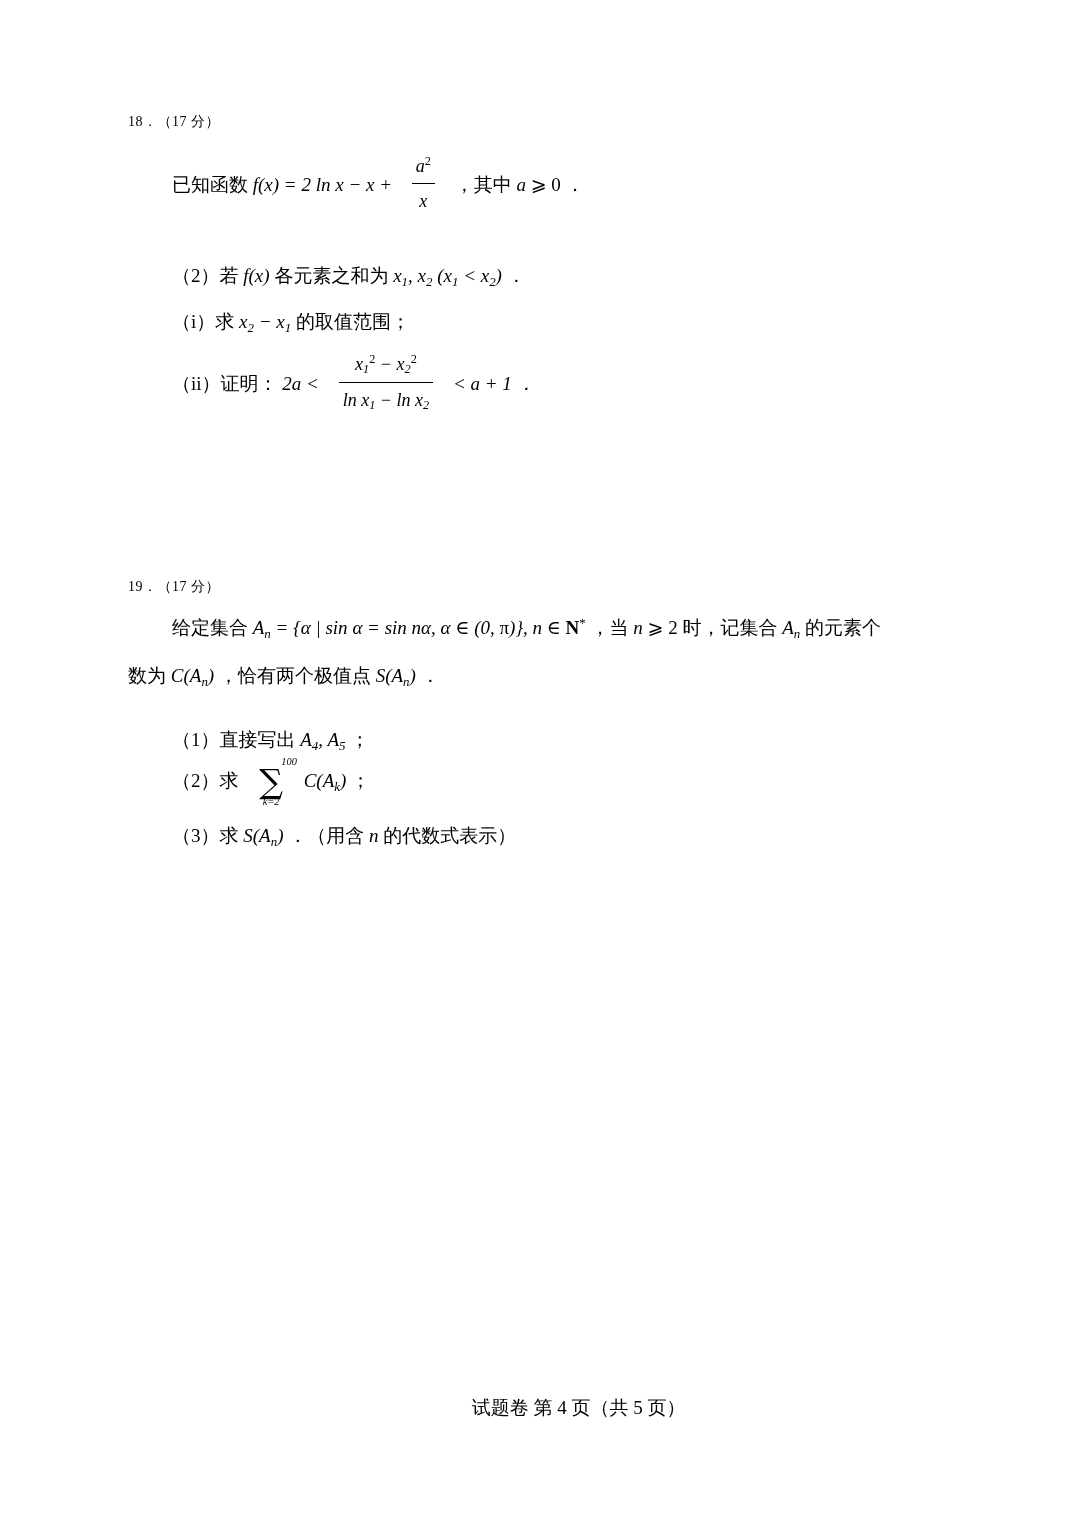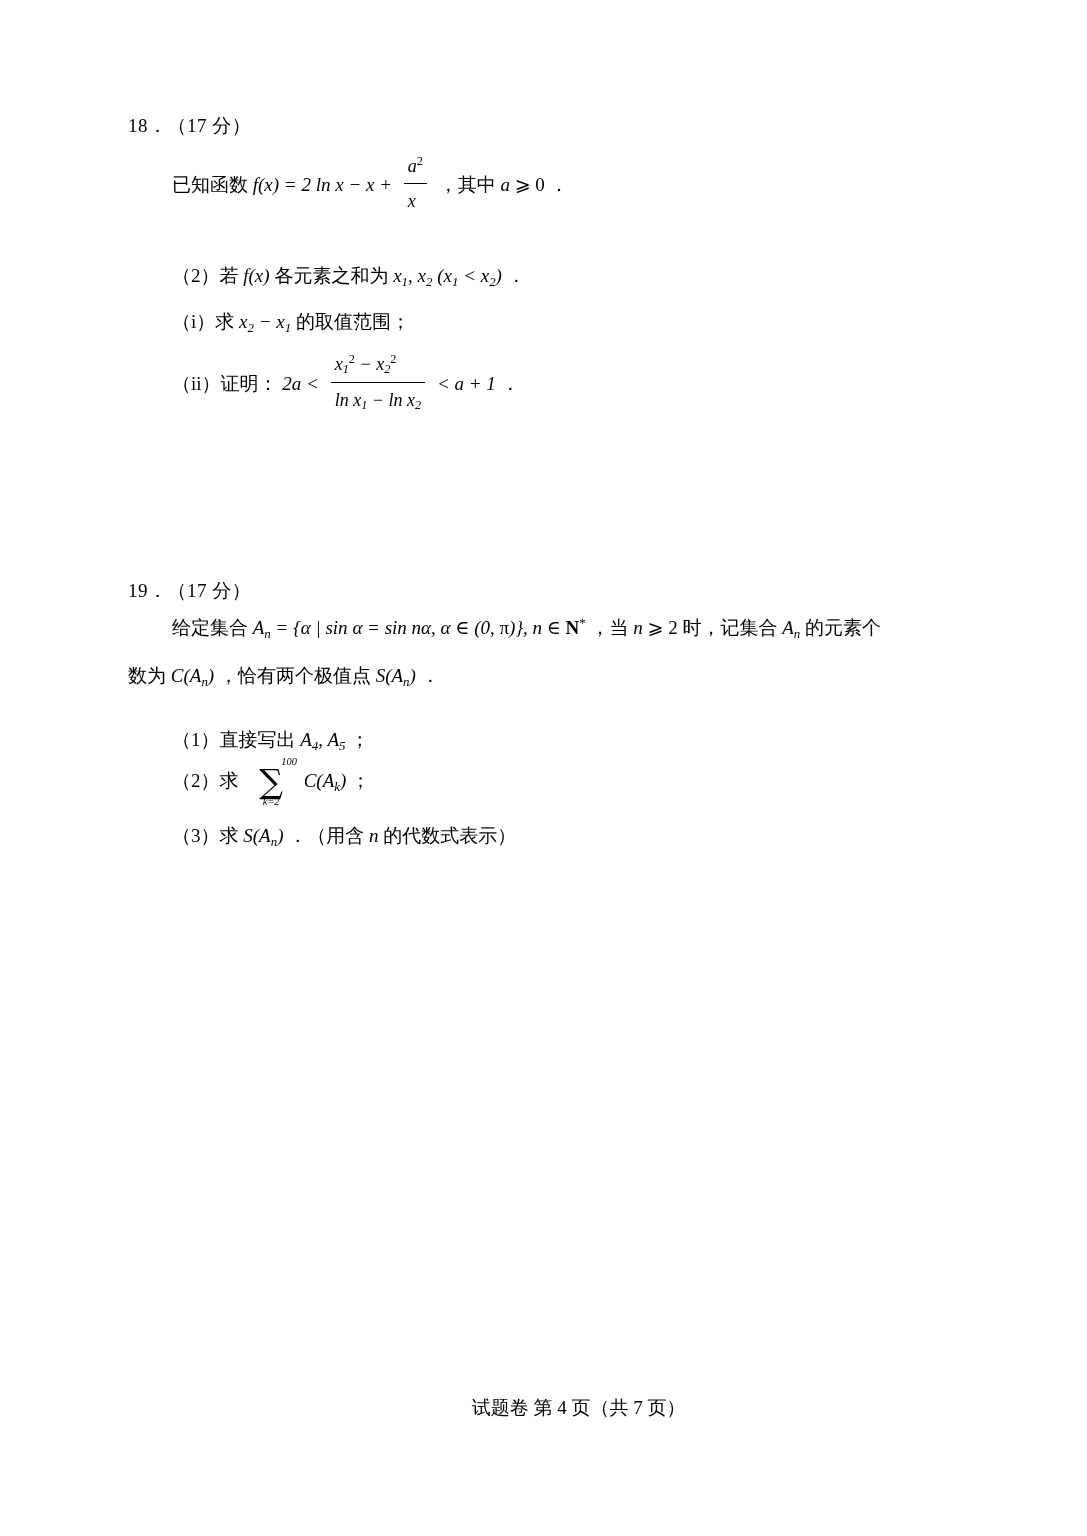--- a/index.html
+++ b/index.html
@@ -18,21 +18,21 @@
   .page {
     position: absolute;
     left: 0; top: 0;
     width: 1087px;
     height: 1536px;
   }
   .block {
     position: absolute;
   }
   .qhead {
-    font-size: 19px;
+    font-size: 14px;
     letter-spacing: 0.5px;
   }
   .line {
     font-size: 19px;
     line-height: 1.9;
     white-space: nowrap;
   }
   .math {
     font-family: "Liberation Serif", "DejaVu Serif", serif;
     font-style: italic;
@@ -44,22 +44,22 @@
     font-style: italic;
   }
   sup {
     font-size: 0.68em;
     vertical-align: 0.55em;
     font-style: italic;
   }
   .frac {
     display: inline-block;
     vertical-align: middle;
-    text-align: left;
-    margin: 0 7px;
+    text-align: center;
+    margin: 0 15px;
     position: relative;
     top: -0.15em;
   }
   .frac .num {
     display: block;
     padding: 0 4px;
     font-size: 0.95em;
   }
   .frac .den {
     display: block;
@@ -188,16 +188,16 @@
     <span>；</span>
   </div>
 
   <div class="block line" style="left:172px; top:818px;">
     <span>（3）求</span>
     <span class="math"><i>S</i>(<i>A</i><sub>n</sub>)</span>
     <span>．（用含 <span class="math"><i>n</i></span> 的代数式表示）</span>
   </div>
 
   <div class="footer">
-    <span class="inner">试题卷 第 4 页（共 7 页）</span>
+    <span class="inner">试题卷 第 4 页（共 5 页）</span>
   </div>
 
 </div>
 
 </body></html>

